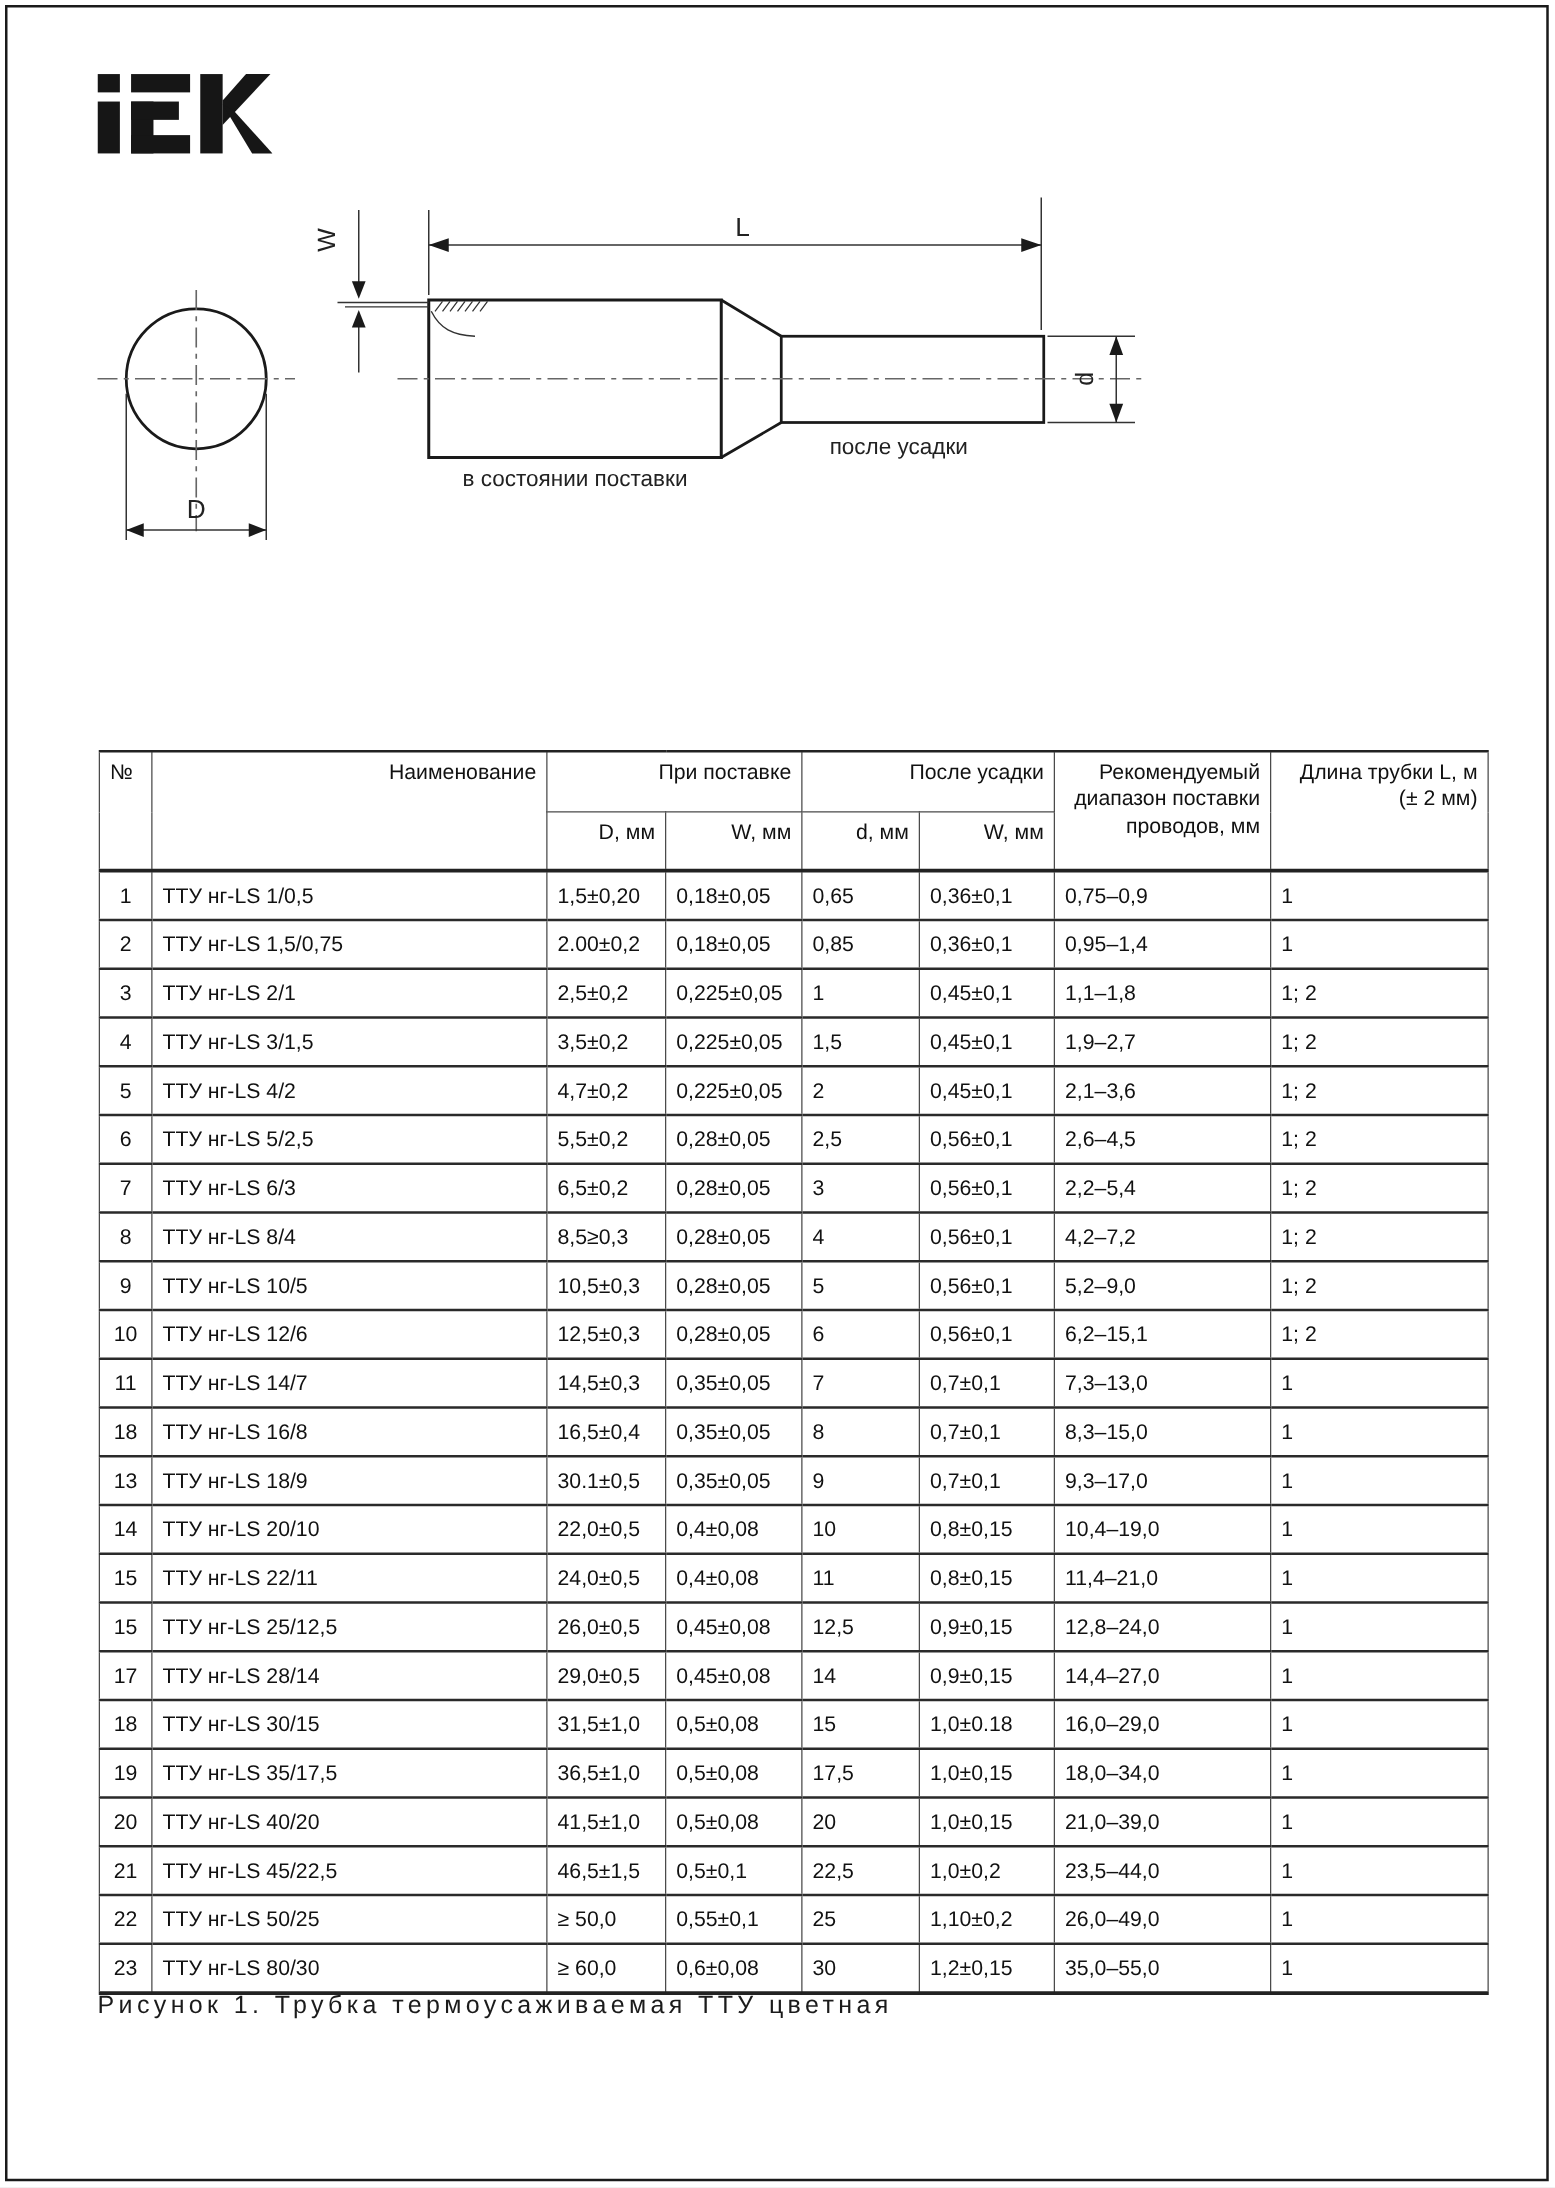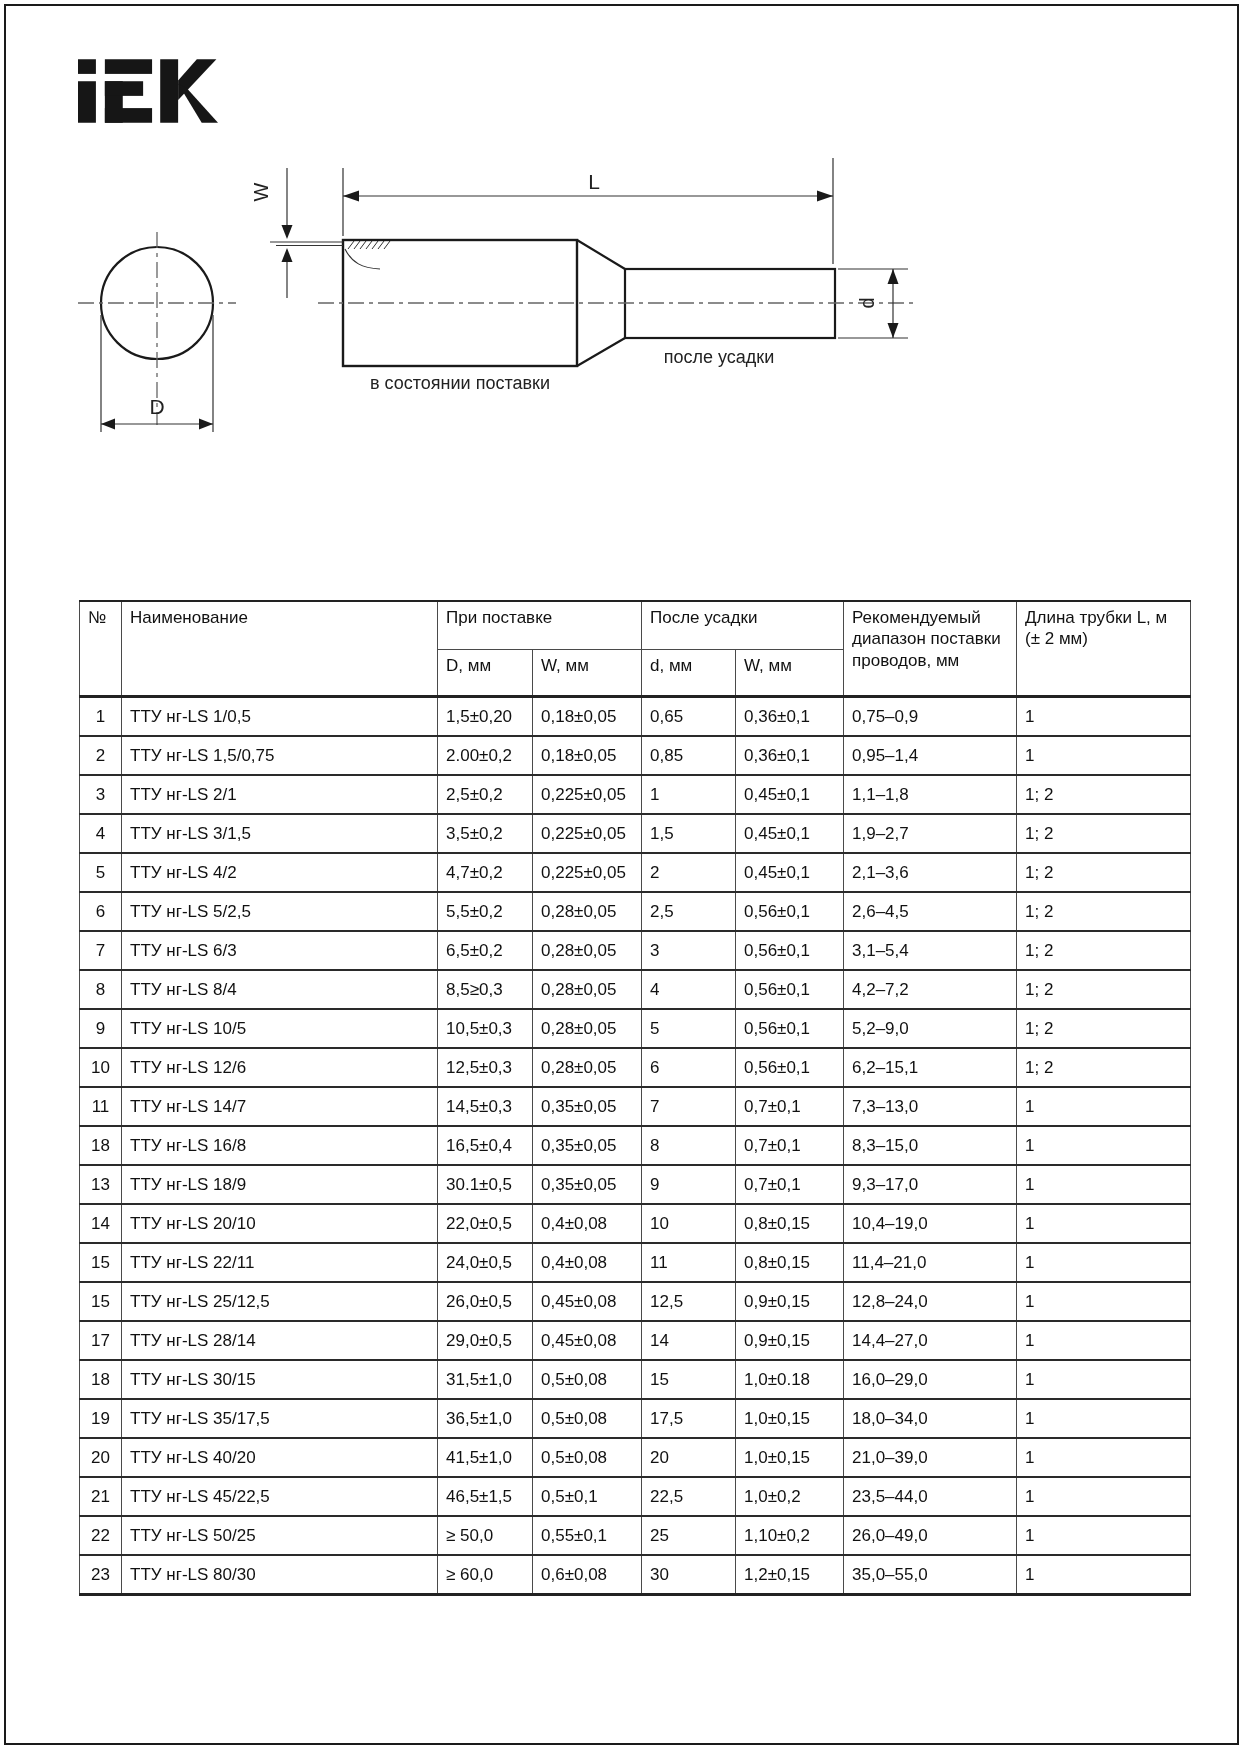--- a/index.html
+++ b/index.html
@@ -22,21 +22,21 @@
     position:absolute;left:79px;top:600px;
     border-collapse:collapse;
     table-layout:fixed;
     width:1111px;
     border-top:2px solid #222;
     border-bottom:3px solid #222;
     font-size:17px;
   }
   #spec-table th{
     font-weight:normal;
-    text-align:left;
+    text-align:right;
     vertical-align:top;
     padding:5px 8px 2px 8px;
     border:1px solid #4a4a4a;
     border-top:none;
     line-height:1.25;
   }
   #spec-table thead tr:first-child th{border-top:none;}
   #spec-table thead{border-bottom:3px solid #222;}
   #spec-table td{
     height:37px;
@@ -223,21 +223,21 @@
           <td class="col-range">2,6–4,5</td>
           <td class="col-length">1; 2</td>
         </tr>
         <tr>
           <td class="col-num">7</td>
           <td class="col-name">ТТУ нг-LS 6/3</td>
           <td class="col-d_supply">6,5±0,2</td>
           <td class="col-w_supply">0,28±0,05</td>
           <td class="col-d_after">3</td>
           <td class="col-w_after">0,56±0,1</td>
-          <td class="col-range">3,1–5,4</td>
+          <td class="col-range">2,2–5,4</td>
           <td class="col-length">1; 2</td>
         </tr>
         <tr>
           <td class="col-num">8</td>
           <td class="col-name">ТТУ нг-LS 8/4</td>
           <td class="col-d_supply">8,5≥0,3</td>
           <td class="col-w_supply">0,28±0,05</td>
           <td class="col-d_after">4</td>
           <td class="col-w_after">0,56±0,1</td>
           <td class="col-range">4,2–7,2</td>
@@ -389,13 +389,14 @@
           <td class="col-d_supply">≥ 60,0</td>
           <td class="col-w_supply">0,6±0,08</td>
           <td class="col-d_after">30</td>
           <td class="col-w_after">1,2±0,15</td>
           <td class="col-range">35,0–55,0</td>
           <td class="col-length">1</td>
         </tr>
       </tbody>
   </table>
 
+  <div id="caption">Рисунок 1. Трубка термоусаживаемая ТТУ цветная</div>
 </div>
 
 </body></html>

